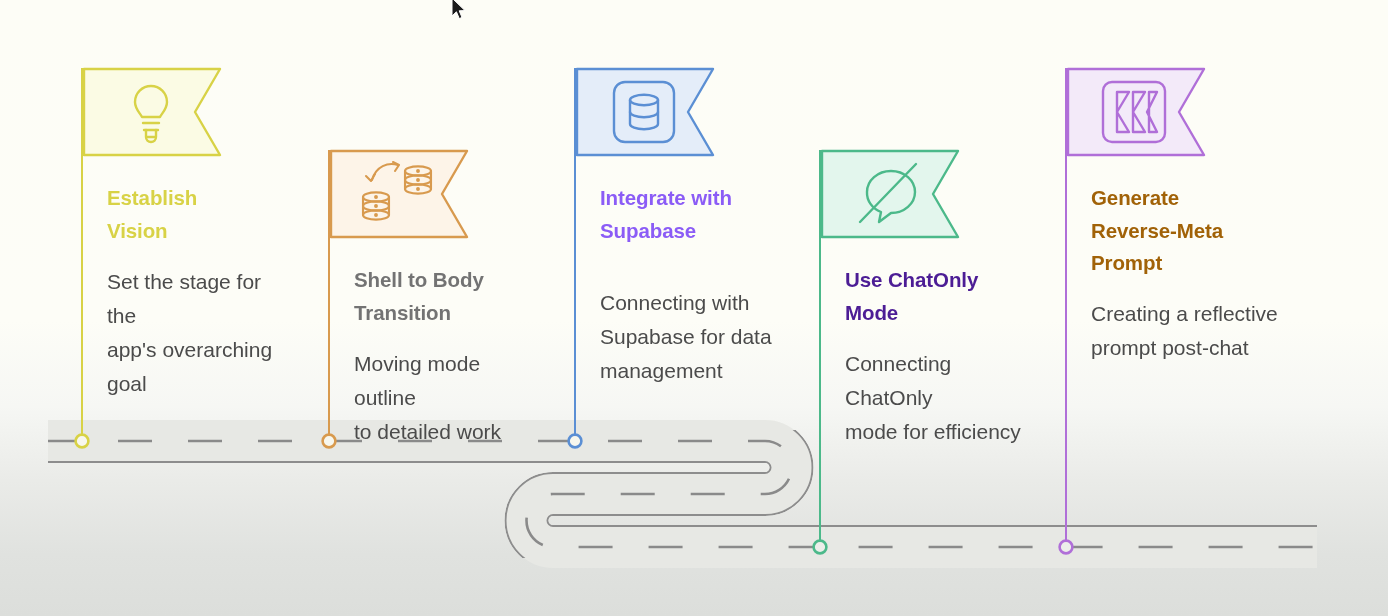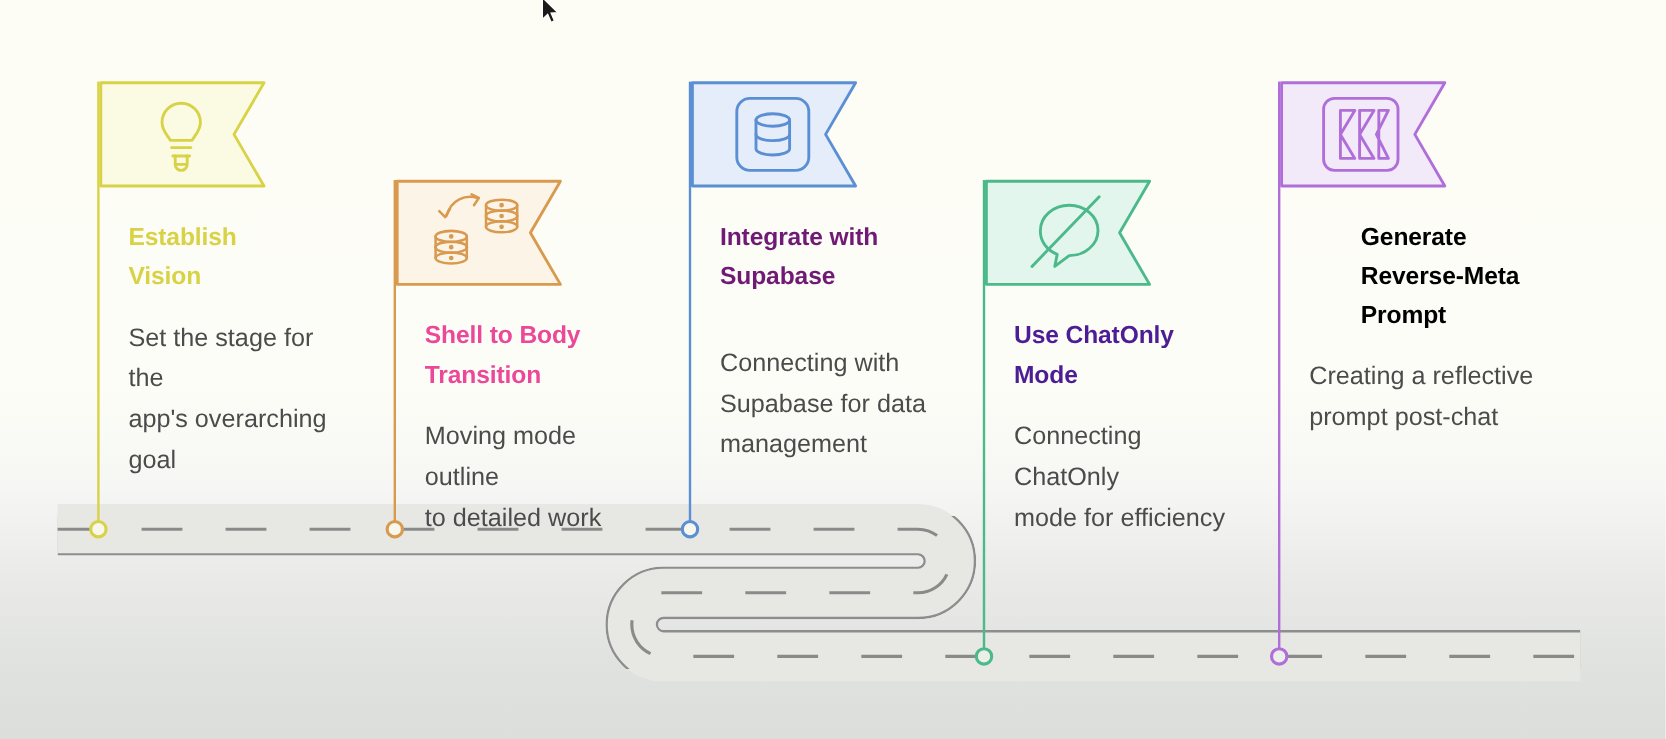--- a/index.html
+++ b/index.html
@@ -165,40 +165,40 @@
           <circle cx="46" cy="47" r="0.9" fill="#d89a4e"></circle>
           <circle cx="46" cy="56" r="0.9" fill="#d89a4e"></circle>
           <circle cx="46" cy="65" r="0.9" fill="#d89a4e"></circle>
 
           <path d="M42,30 C46,16 58,12 68,15"></path>
           <path d="M63,12 L69,15 L65,21"></path>
           <path d="M45,24 L41,31 L36,26"></path>
         </g>
       </svg>
     </div>
-    <div class="m-title" style="top:114px; color:#ec4899;">Shell to Body
+    <div class="m-title" style="top:114px; color:#737373;">Shell to Body
 Transition</div>
     <div class="m-desc" style="top:197px;">Moving mode outline
 to detailed work</div>
   </div>
 
   <div class="milestone" style="left:574px; top:68px;">
     <div class="pole" style="height:373px; background:#5b8fd4;"></div>
     <div class="flag-wrap">
       <svg class="flag-svg" viewBox="0 0 138 88" xmlns="http://www.w3.org/2000/svg">
         <path d="M1,1 L137,1 L112,44 L137,87 L1,87 Z" fill="#e4edf9" stroke="#5b8fd4" stroke-width="2.4" stroke-linejoin="round"></path>
         <g fill="none" stroke="#5b8fd4" stroke-width="2.4" stroke-linecap="round" stroke-linejoin="round">
           <rect x="38" y="14" width="60" height="60" rx="11"></rect>
           <ellipse cx="68" cy="32" rx="14" ry="5.2"></ellipse>
           <path d="M54,32 l0,24 a14,5.2 0 0 0 28,0 l0,-24"></path>
           <path d="M54,44 a14,5.2 0 0 0 28,0"></path>
         </g>
       </svg>
     </div>
-    <div class="m-title" style="top:114px; color:#701a75;">Integrate with
+    <div class="m-title" style="top:114px; color:#8b5cf6;">Integrate with
 Supabase</div>
     <div class="m-desc" style="top:197px;margin-top:21px;">Connecting with
 Supabase for data
 management</div>
   </div>
 
   <div class="milestone" style="left:819px; top:150px;">
     <div class="pole" style="height:397px; background:#4cb98a;"></div>
     <div class="flag-wrap">
       <svg class="flag-svg" viewBox="0 0 138 88" xmlns="http://www.w3.org/2000/svg">
@@ -221,21 +221,21 @@
       <svg class="flag-svg" viewBox="0 0 138 88" xmlns="http://www.w3.org/2000/svg">
         <path d="M1,1 L137,1 L112,44 L137,87 L1,87 Z" fill="#f3eaf9" stroke="#b06fd8" stroke-width="2.4" stroke-linejoin="round"></path>
         <g fill="none" stroke="#b06fd8" stroke-width="2.4" stroke-linecap="round" stroke-linejoin="round">
           <rect x="36" y="14" width="62" height="60" rx="9"></rect>
           <path d="M50,24 L62,24 L50,44 L62,64 L50,64 L50,24 Z"></path>
           <path d="M66,24 L78,24 L66,44 L78,64 L66,64 L66,24 Z"></path>
           <path d="M82,24 L90,24 L80,44 L90,64 L82,64 Z"></path>
         </g>
       </svg>
     </div>
-    <div class="m-title" style="top:114px; color:#000000;margin-left:43px;">Generate
+    <div class="m-title" style="top:114px; color:#a16207;">Generate
 Reverse-Meta
 Prompt</div>
     <div class="m-desc" style="top:229px;">Creating a reflective
 prompt post-chat</div>
   </div>
 
   <svg id="marker-layer" style="position:absolute;left:0;top:0;width:1388px;height:616px;pointer-events:none;" viewBox="0 0 1388 616" xmlns="http://www.w3.org/2000/svg">
     <circle cx="82" cy="441" r="6.4" fill="#f7f7ee" stroke="#d8d246" stroke-width="2.6"></circle>
     <circle cx="329" cy="441" r="6.4" fill="#f7f7ee" stroke="#d89a4e" stroke-width="2.6"></circle>
     <circle cx="575" cy="441" r="6.4" fill="#f7f7ee" stroke="#5b8fd4" stroke-width="2.6"></circle>

